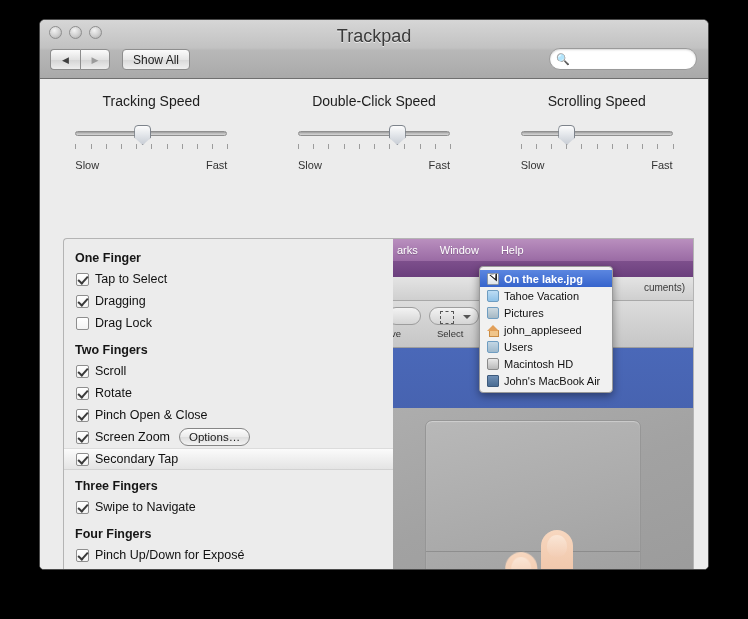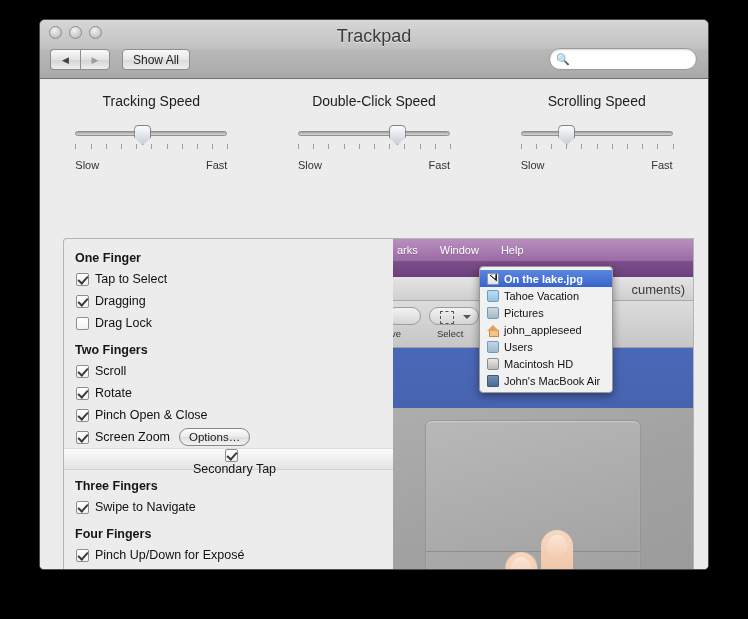--- a/index.html
+++ b/index.html
@@ -200,21 +200,20 @@
     align-items: center;
     height: 22px;
     padding-left: 12px;
     font-size: 12.5px;
     color: #111;
   }
   .opt-row.highlight {
     background: linear-gradient(to bottom, #fbfbfb 0%, #ededed 60%, #e4e4e4 100%);
     border-top: 1px solid #dcdcdc;
     border-bottom: 1px solid #d2d2d2;
-    flex-direction: column;
   }
   .opt-row.highlight::after {
     content: "";
     position: absolute;
     right: -25px; top: -1px;
     width: 0; height: 0;
     border-top: 12px solid transparent;
     border-bottom: 12px solid transparent;
     border-left: 25px solid #efefef;
   }
@@ -285,21 +284,21 @@
     border-radius: 50%;
     background: rgba(255,255,255,0.85);
   }
 
   
   .vp-winbar {
     position: relative;
     height: 24px;
     background: linear-gradient(to bottom, #e4e4e4, #cfcfcf);
     border-bottom: 1px solid #a8a8a8;
-    font-size: 13px;
+    font-size: 10px;
     color: #3b3b3b;
     padding-left: 40px;
   }
   .vp-wintitle {
     position: absolute;
     right: 8px; top: 5px;
   }
   .vp-toolbar {
     position: relative;
     height: 47px;

